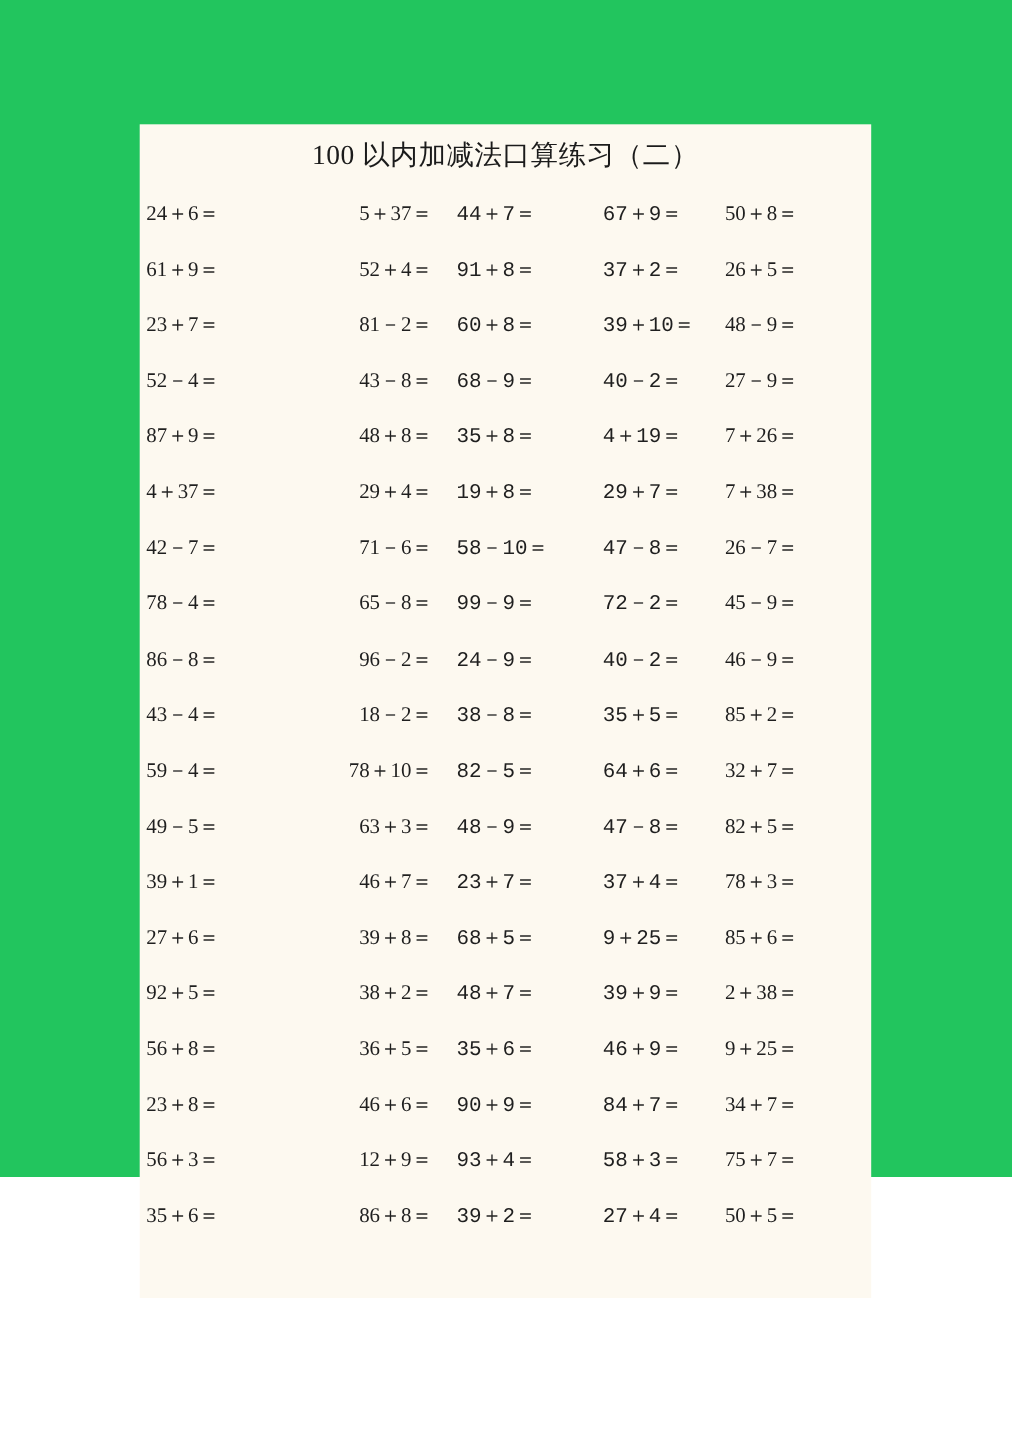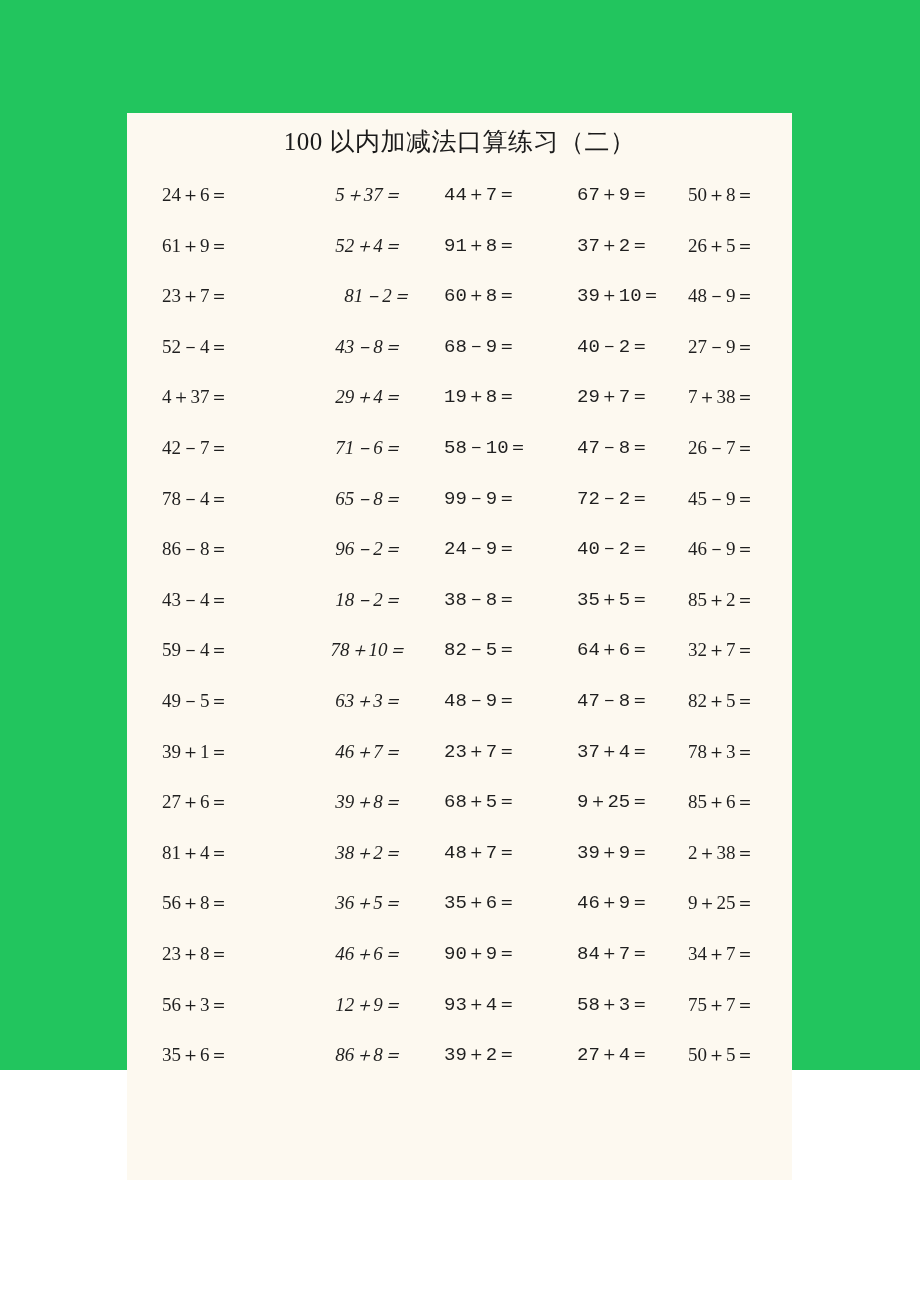--- a/index.html
+++ b/index.html
@@ -44,39 +44,38 @@
     letter-spacing: 0.5px;
     color: #1b1b1b;
     font-family: "Liberation Serif", "DejaVu Serif", serif;
     white-space: nowrap;
   }
   #problem-grid {
     position: absolute;
     left: 0;
     top: 70px;
     width: 665px;
-    padding-left: 29px;
   }
   .problem-row {
     display: flex;
     width: 665px;
     height: 50.6px;
     align-items: flex-start;
   }
   .problem-cell {
     width: 133px;
     box-sizing: border-box;
     font-size: 19px;
     line-height: 24px;
     color: #1f1f1f;
     white-space: nowrap;
     font-family: "Liberation Serif", "DejaVu Serif", serif;
   }
   .align-left  { text-align: left;  padding-left: 6px; }
-  .align-mid   { text-align: center;  padding-left: 26px; font-style: italic; }
+  .align-mid   { text-align: right;  padding-left: 26px; }
   .align-mid2  { text-align: left;  padding-left: 22px; font-family: Liberation Mono, monospace; }
   .align-right { text-align: left; padding-right: 8px; }
   .indent-extra { padding-left: 44px; }
 </style>
 </head>
 <body>
 
 <div id="worksheet-page">
   <div id="content-block">
 
@@ -109,20 +108,27 @@
       </div>
 
       <div class="problem-row">
         <div class="problem-cell align-left">52－4＝</div>
         <div class="problem-cell align-mid">43－8＝</div>
         <div class="problem-cell align-mid2">68－9＝</div>
         <div class="problem-cell align-mid2">40－2＝</div>
         <div class="problem-cell align-right">27－9＝</div>
       </div>
 
+      <div class="problem-row">
+        <div class="problem-cell align-left">87＋9＝</div>
+        <div class="problem-cell align-mid">48＋8＝</div>
+        <div class="problem-cell align-mid2">35＋8＝</div>
+        <div class="problem-cell align-mid2">4＋19＝</div>
+        <div class="problem-cell align-right">7＋26＝</div>
+      </div>
 
       <div class="problem-row">
         <div class="problem-cell align-left">4＋37＝</div>
         <div class="problem-cell align-mid">29＋4＝</div>
         <div class="problem-cell align-mid2">19＋8＝</div>
         <div class="problem-cell align-mid2">29＋7＝</div>
         <div class="problem-cell align-right">7＋38＝</div>
       </div>
 
       <div class="problem-row">
@@ -184,21 +190,21 @@
 
       <div class="problem-row">
         <div class="problem-cell align-left">27＋6＝</div>
         <div class="problem-cell align-mid">39＋8＝</div>
         <div class="problem-cell align-mid2">68＋5＝</div>
         <div class="problem-cell align-mid2">9＋25＝</div>
         <div class="problem-cell align-right">85＋6＝</div>
       </div>
 
       <div class="problem-row">
-        <div class="problem-cell align-left">81＋4＝</div>
+        <div class="problem-cell align-left">92＋5＝</div>
         <div class="problem-cell align-mid">38＋2＝</div>
         <div class="problem-cell align-mid2">48＋7＝</div>
         <div class="problem-cell align-mid2">39＋9＝</div>
         <div class="problem-cell align-right">2＋38＝</div>
       </div>
 
       <div class="problem-row">
         <div class="problem-cell align-left">56＋8＝</div>
         <div class="problem-cell align-mid">36＋5＝</div>
         <div class="problem-cell align-mid2">35＋6＝</div>

